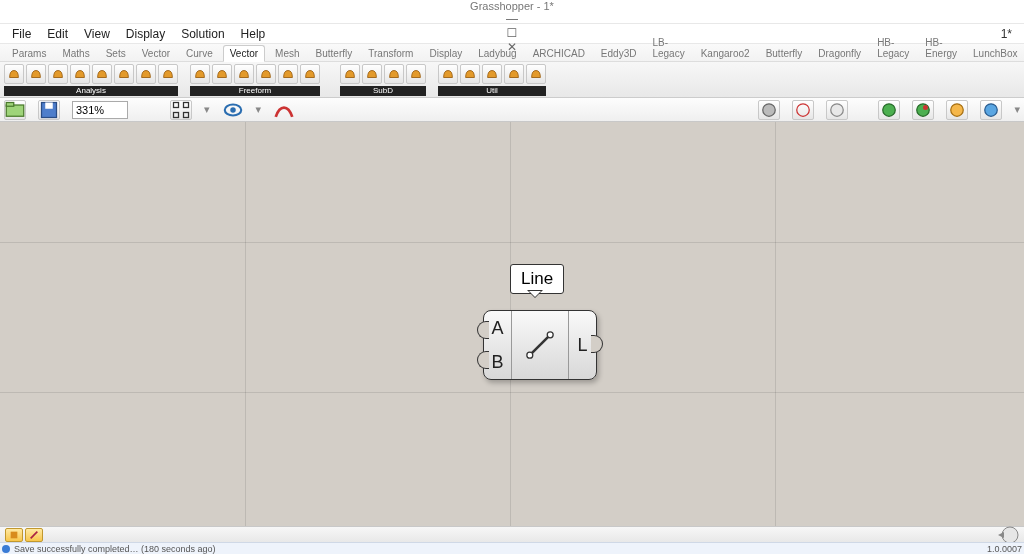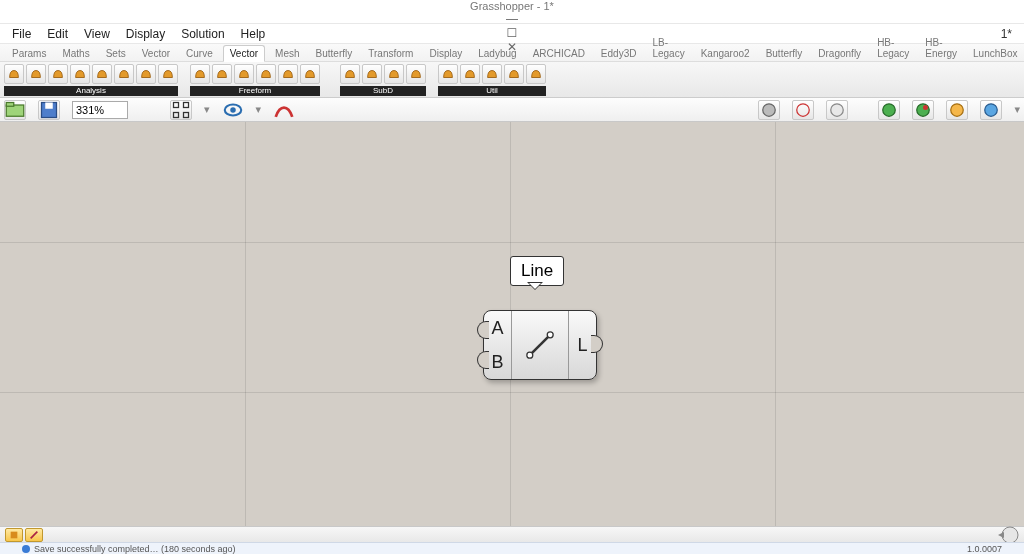--- a/index.html
+++ b/index.html
@@ -166,21 +166,21 @@
     width: 12px; height: 18px;
     border: 1.5px solid #333;
     background: #d3cec7;
   }
   .port.left { left: -7px; border-radius: 10px 0 0 10px; border-right: none; }
   .port.right { right: -7px; border-radius: 0 10px 10px 0; border-left: none; }
   
   .tooltip {
     position: absolute;
     left: 510px;
-    top: 134px;
+    top: 142px;
     background: #fff;
     border: 1.5px solid #333;
     padding: 4px 10px;
     font-size: 17px;
     border-radius: 3px;
   }
   .tooltip::after {
     content: "";
     position: absolute;
     left: 18px;
@@ -216,21 +216,21 @@
   .statusbar {
     position: absolute;
     left: 0; right: 0; bottom: 0;
     height: 12px;
     background: #eef3fb;
     border-top: 1px solid #cfd8e6;
     display: flex;
     align-items: center;
     font-size: 9px;
     color: #555;
-    padding: 0 22px;
+    padding: 0 2px;
   }
   .statusbar .spacer { flex: 1; }
   .bluedot {
     width: 8px; height: 8px; border-radius: 50%;
     background: #3a7bd5; margin-right: 4px;
   }
   .smallbtn {
     width: 18px; height: 14px;
     background: linear-gradient(#ffe9a3,#f8c64a);
     border: 1px solid #c1982e;

